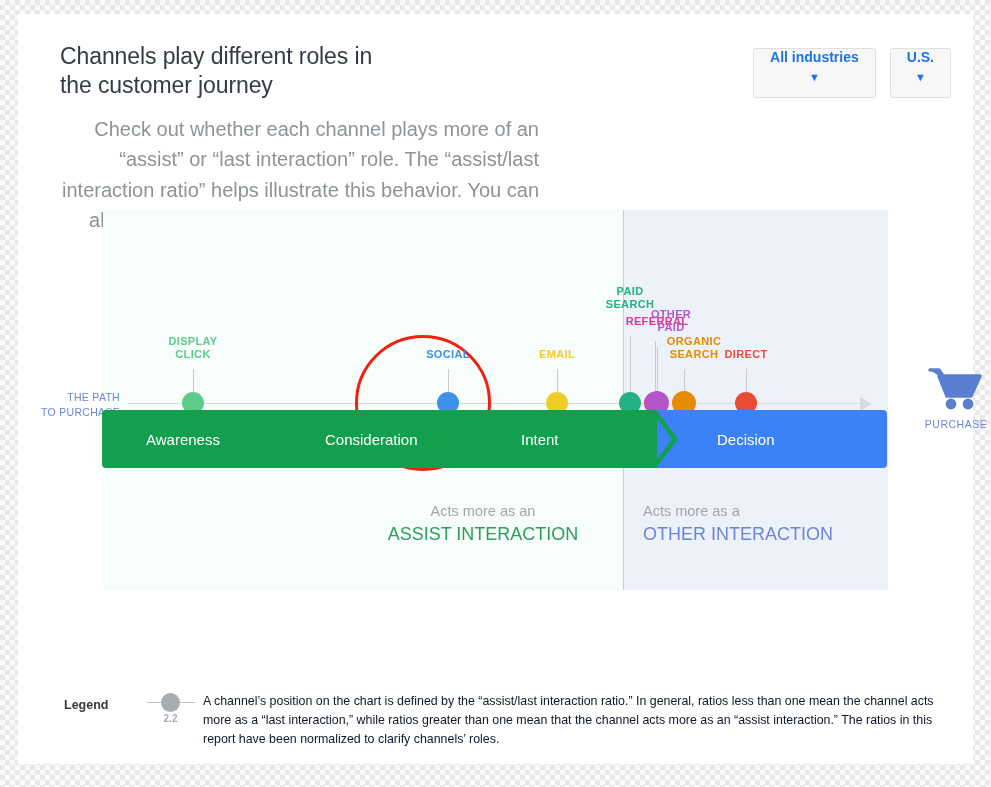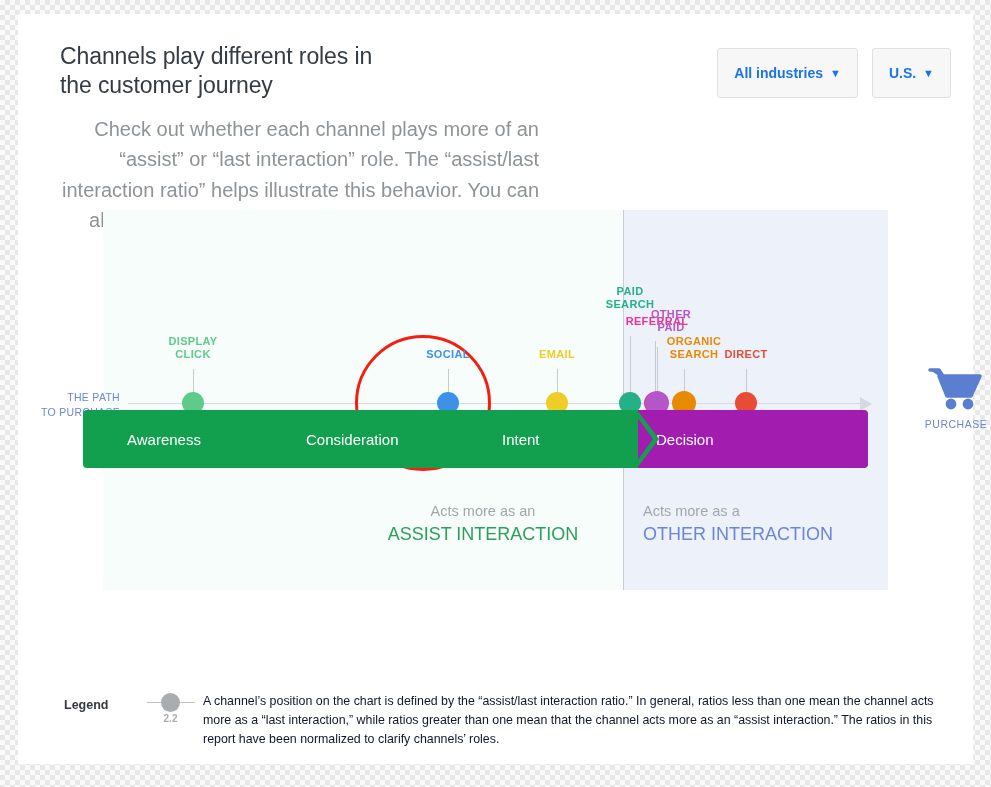--- a/index.html
+++ b/index.html
@@ -34,21 +34,21 @@
   }
   .subtitle {
     position:absolute; left:36px; top:100px; width:485px;
     font-size:20px; color:#8e9397; line-height:1.52;text-align:right;
   }
   .dropdowns { position:absolute; right:22px; top:34px; display:flex; gap:14px; }
   .dropdown {
     background:#f7f7f7; border:1px solid #e0e0e0; border-radius:3px;
     color:#1a73e8; font-size:14px; font-weight:bold;
     padding:0 16px; height:50px; display:flex; align-items:center; gap:7px;
-    cursor:pointer; white-space:nowrap;
+    cursor:pointer; white-space:nowrap;flex-direction:column;
   }
   .caret { font-size:11px; line-height:1; }
 
   
   #chartwrap { position:absolute; left:85px; top:196px; width:785px; height:380px; }
   .zone { position:absolute; top:0; height:380px; }
   .zone-assist { left:0; width:520px; background:#f7fdfa; }
   .zone-last   { left:520px; width:265px; background:#edf1fa; }
   .zone-div { position:absolute; left:520px; top:0; width:1px; height:380px; background:#c9ccd6; }
 
@@ -86,30 +86,30 @@
   #acts-assist { left:250px; top:292px; width:260px; text-align:center; }
   #acts-assist .bot { color:#2e9e5b; }
   #acts-last { left:540px; top:292px; width:230px; text-align:left; }
   #acts-last .bot { color:#6b86d6; }
 
   
   #cart { position:absolute; left:808px; top:155px; width:90px; text-align:center; }
   #cart .cap { font-size:10.5px; color:#6b86d6; letter-spacing:0.5px; margin-top:3px; }
 
   
-  #funnel { position:absolute; left:65px; top:396px; width:785px; height:58px; display:flex; }
+  #funnel { position:absolute; left:84px; top:396px; width:785px; height:58px; display:flex; }
   .stage {
     position:relative; height:58px; display:flex; align-items:center;
     color:#ffffff; font-size:15px;
   }
   .stage span { position:relative; z-index:2; }
   .s1 { background:#12a04f; width:175px; border-radius:4px 0 0 4px; padding-left:44px; }
   .s2 { background:#12a04f; width:190px; padding-left:48px; }
   .s3 { background:#12a04f; width:190px; padding-left:54px; }
-  .s4 { background:#a21caf; width:230px; border-radius:0 4px 4px 0; padding-left:18px; }
+  .s4 { background:#3b82f6; width:230px; border-radius:0 4px 4px 0; padding-left:60px; }
   .notch {
     position:absolute; right:-21px; top:0; width:22px; height:58px; z-index:3;
   }
   .notch svg { display:block; }
 
   
   #legend { position:absolute; left:30px; top:670px; width:900px; }
   #legend .lg-title {
     position:absolute; left:16px; top:14px; font-size:12.5px; font-weight:bold; color:#35393d;
   }

